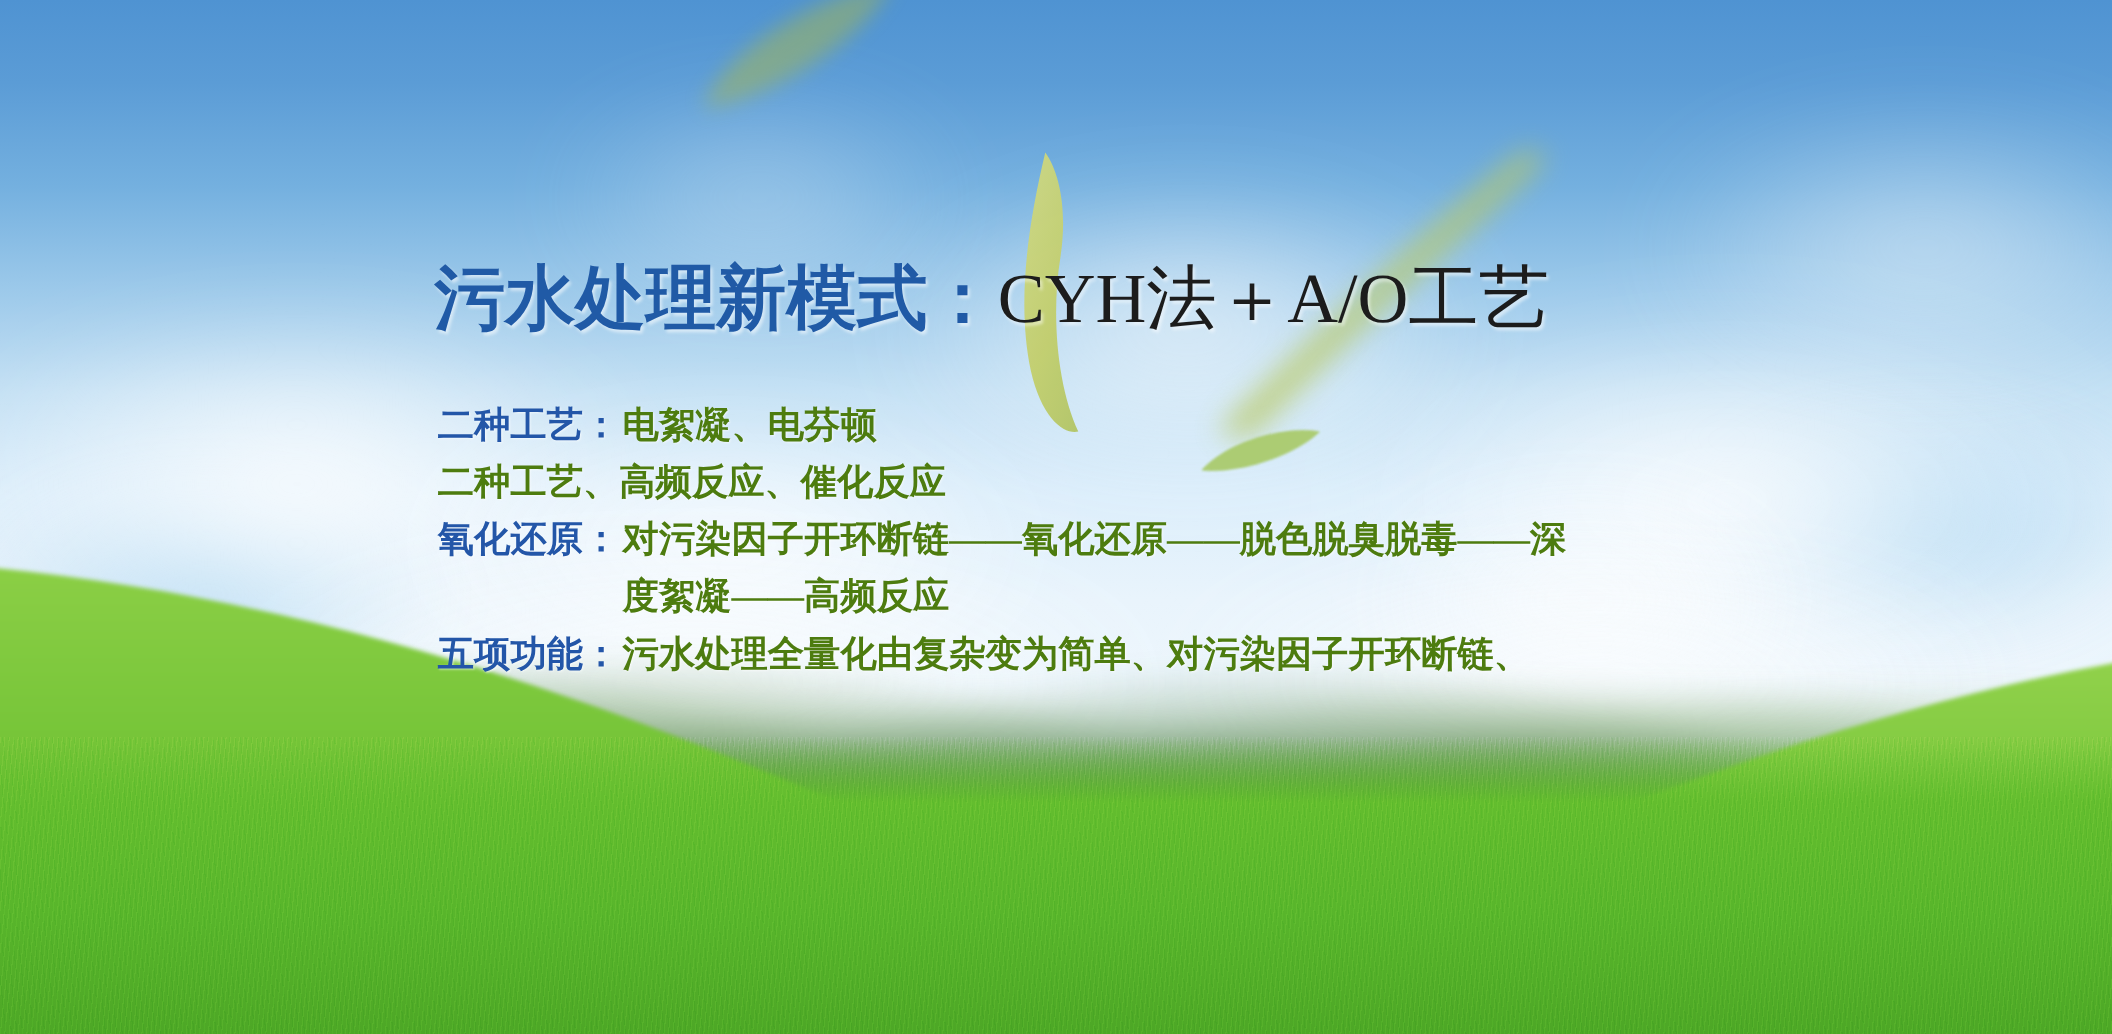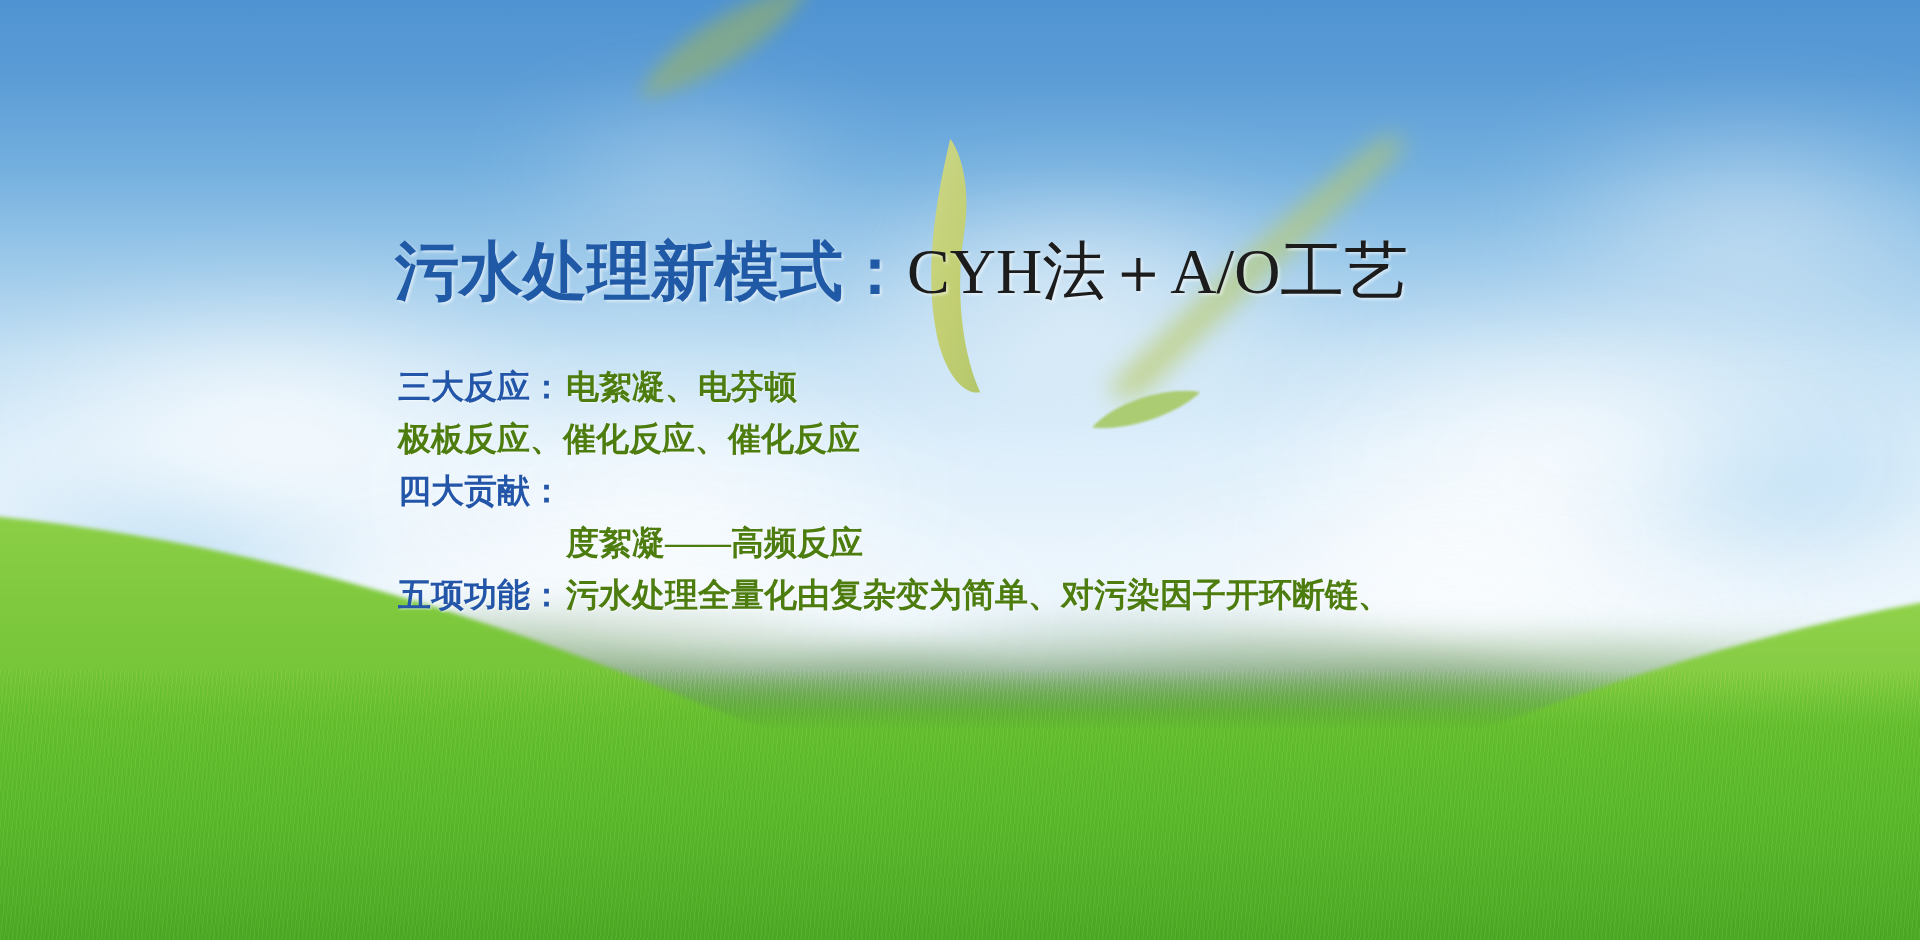--- a/index.html
+++ b/index.html
@@ -268,30 +268,31 @@
 
   <div class="content">
 
     <div class="headline">
       <span class="hl-cn">污水处理新模式：</span><span class="hl-en">CYH法＋A/O工艺</span>
     </div>
 
     <div class="bullets">
 
       <div class="row">
-        <span class="label">三大反应：</span>
+        <span class="label">二种工艺：</span>
         <span class="body">电絮凝、电芬顿</span>
       </div>
 
       <div class="row">
-        <span class="body">极板反应、催化反应、催化反应</span>
+        <span class="body">二种工艺、高频反应、催化反应</span>
       </div>
 
       <div class="row">
-        <span class="label">四大贡献：</span>
+        <span class="label">氧化还原：</span>
+        <span class="body">对污染因子开环断链——氧化还原——脱色脱臭脱毒——深</span>
       </div>
       <div class="row cont">
         <span class="label">五项功能：</span>
         <span class="body">度絮凝——高频反应</span>
       </div>
 
       <div class="row">
         <span class="label">五项功能：</span>
         <span class="body">污水处理全量化由复杂变为简单、对污染因子开环断链、</span>
       </div>

